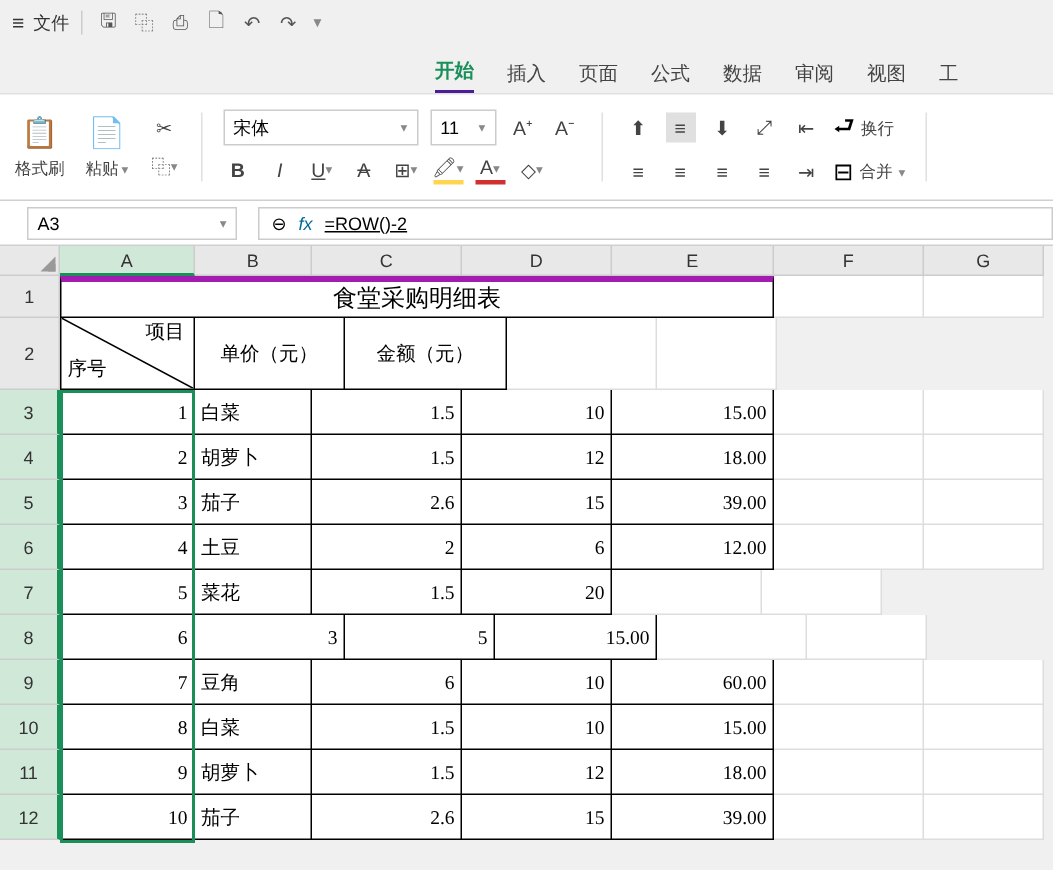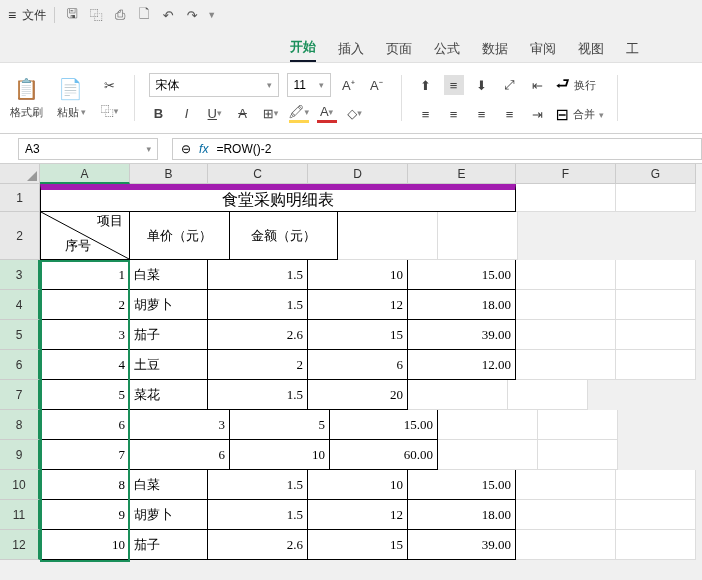--- a/index.html
+++ b/index.html
@@ -6,63 +6,63 @@
     body { background: #f0f0f0; width: 702px; height: 580px; overflow: hidden; }
     
     .menubar { display: flex; align-items: center; height: 30px; padding: 0 8px; gap: 6px; background: #f0f0f0; font-size: 12px; }
     .menubar .hamburger { font-size: 14px; color: #333; cursor: pointer; }
     .menubar .menu-label { color: #333; cursor: pointer; }
     .menubar .sep { width: 1px; height: 16px; background: #ccc; margin: 0 2px; }
     .menubar .ico { width: 18px; height: 18px; display: inline-flex; align-items: center; justify-content: center; cursor: pointer; color: #555; font-size: 13px; }
     
     .tabbar { display: flex; align-items: flex-end; height: 32px; padding: 0 10px; gap: 22px; font-size: 13px; color: #444; }
     .tabbar .tab { padding: 4px 0; cursor: pointer; }
-    .tabbar .tab.active { color: #1a8f5a; font-weight: 600; border-bottom: 2px solid #0f172a; }
+    .tabbar .tab.active { color: #1a8f5a; font-weight: 600; border-bottom: 2px solid #4c1d95; }
     
     .ribbon { display: flex; align-items: center; padding: 6px 10px; gap: 14px; background: #fff; border-top: 1px solid #e0e0e0; border-bottom: 1px solid #d0d0d0; height: 72px; }
     .rgroup { display: flex; flex-direction: column; align-items: center; gap: 4px; }
     .rgroup .ico-lg { font-size: 20px; color: #444; }
     .rgroup .lbl { font-size: 11px; color: #444; display:flex; align-items:center; gap:2px; }
     .rrow { display: flex; gap: 8px; align-items: center; }
     .rbtn { width: 20px; height: 20px; display: inline-flex; align-items: center; justify-content: center; color: #444; cursor: pointer; font-size: 13px; }
     .vsep { width: 1px; height: 46px; background: #e0e0e0; }
     
     .font-sel { width: 130px; height: 24px; border: 1px solid #ccc; font-size: 12px; padding: 0 6px; background: #fff; display:flex; align-items:center; justify-content:space-between; }
     .size-sel { width: 44px; height: 24px; border: 1px solid #ccc; font-size: 12px; padding: 0 6px; background: #fff; display:flex; align-items:center; justify-content:space-between; }
     .font-stack { display:flex; flex-direction:column; gap:6px; }
     
     .formula-bar { display: flex; align-items: center; height: 30px; background: #fff; border-bottom: 1px solid #d0d0d0; font-size: 12px; }
     .name-box { width: 140px; height: 22px; border: 1px solid #ccc; text-align: center; line-height: 20px; margin-left: 18px; background:#fff; display:flex; align-items:flex-end; justify-content:space-between; padding:0 6px; }
     .fx-box { display: flex; align-items: center; gap: 8px; margin-left: 14px; flex: 1; border: 1px solid #ccc; height: 22px; padding: 0 8px; background:#fff; }
     .fx { font-style: italic; font-size: 12px; color:#0369a1; }
-    .formula-text { font-size: 12px; }
+    .formula-text { font-size: 12px; text-decoration: underline; }
     .corner { width: 40px; height: 20px; background: #e8e8e8; border-right: 1px solid #ccc; border-bottom: 1px solid #ccc; position:relative; }
     .corner::after { content:""; position:absolute; right:2px; bottom:2px; border:5px solid transparent; border-right-color:#999; border-bottom-color:#999; }
     .col-h { height: 20px; background: #e8e8e8; border-right: 1px solid #ccc; border-bottom: 1px solid #ccc; text-align: center; font-size: 12px; line-height: 20px; color: #333; }
     .col-h.sel { background: #d0e8d8; border-bottom: 2px solid #1a8f5a; }
     .row-h { width: 40px; background: #e8e8e8; border-right: 1px solid #ccc; border-bottom: 1px solid #ccc; text-align: center; font-size: 12px; color: #333; display:flex; align-items:center; justify-content:center; }
     .row-h.sel { background: #d0e8d8; border-right: 2px solid #1a8f5a; }
     
     .grid-body { position: relative; }
     .row { display: flex; }
     .cell { border-right: 1px solid #ddd; border-bottom: 1px solid #ddd; font-size: 13px; padding: 0 4px; display: flex; align-items: center; background: #fff; overflow:hidden; white-space:nowrap; }
     .cell.bordered { border-right: 1px solid #000; border-bottom: 1px solid #000; }
-    .cell.btop { border-top: 6px solid #a21caf; }
+    .cell.btop { border-top: 4px solid #a21caf; }
     .cell.bleft { border-left: 1px solid #000; }
     .cell.num { justify-content: flex-end; font-family: "SimSun", serif; }
     .cell.center { justify-content: center; }
     
     .selection { position: absolute; border: 2px solid #1a8f5a; pointer-events: none; }
     
     .wA { width: 90px; } .wB { width: 78px; } .wC { width: 100px; } .wD { width: 100px; } .wE { width: 108px; } .wF { width: 100px; } .wG { width: 80px; }
     
     .diag-cell { position: relative; }
     .diag-cell svg { position: absolute; top:0; left:0; width:100%; height:100%; }
     .diag-top { position:absolute; top:0; right:6px; font-size:13px; }
-    .diag-bot { position:absolute; bottom:4px; left:24px; font-size:13px; }
+    .diag-bot { position:absolute; bottom:4px; left:4px; font-size:13px; }
     
     .title-cell { font-size: 16px; font-family: "SimSun", serif; }
     .serif { font-family: "SimSun", serif; }
     .caret { font-size:9px; color:#888; }
   </style>
 </head>
 <body>
 
 <div class="menubar">
   <span class="hamburger">≡</span>
@@ -270,20 +270,21 @@
           <div class="cell bordered bleft wA num">6</div>
           <div class="cell bordered wC num">3</div>
           <div class="cell bordered wD num">5</div>
           <div class="cell bordered wE num">15.00</div>
           <div class="cell wF"></div>
           <div class="cell wG"></div>
         </div>
         <div class="row" style="height: 30px;">
           <div class="row-h sel">9</div>
           <div class="cell bordered bleft wA num">7</div>
+          <div class="cell bordered wB serif">豆角</div>
           <div class="cell bordered wC num">6</div>
           <div class="cell bordered wD num">10</div>
           <div class="cell bordered wE num">60.00</div>
           <div class="cell wF"></div>
           <div class="cell wG"></div>
         </div>
         <div class="row" style="height: 30px;">
           <div class="row-h sel">10</div>
           <div class="cell bordered bleft wA num">8</div>
           <div class="cell bordered wB serif">白菜</div>

